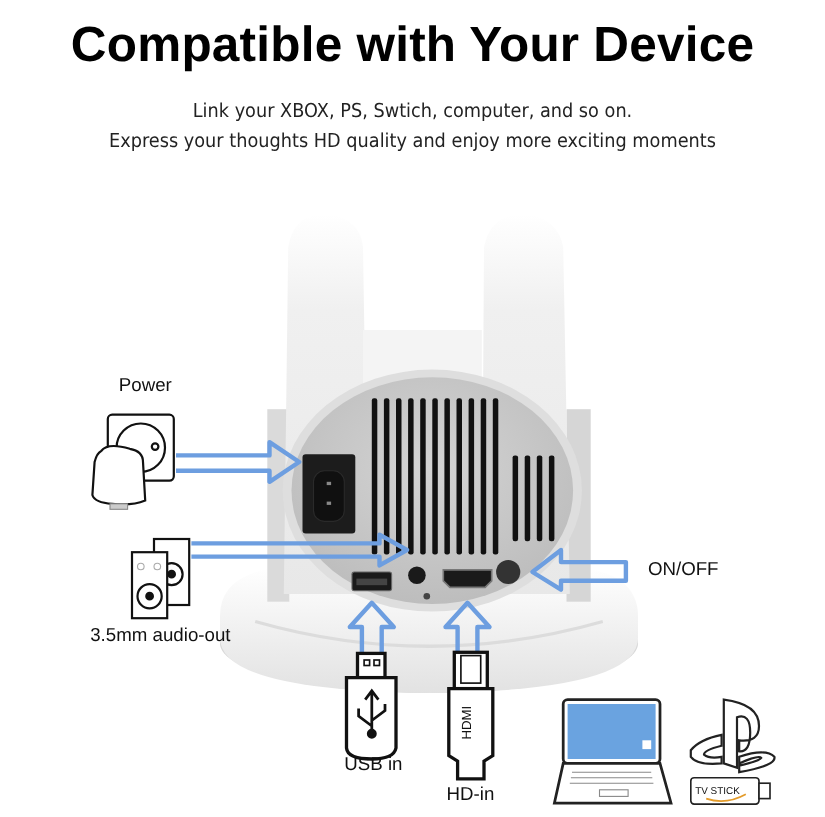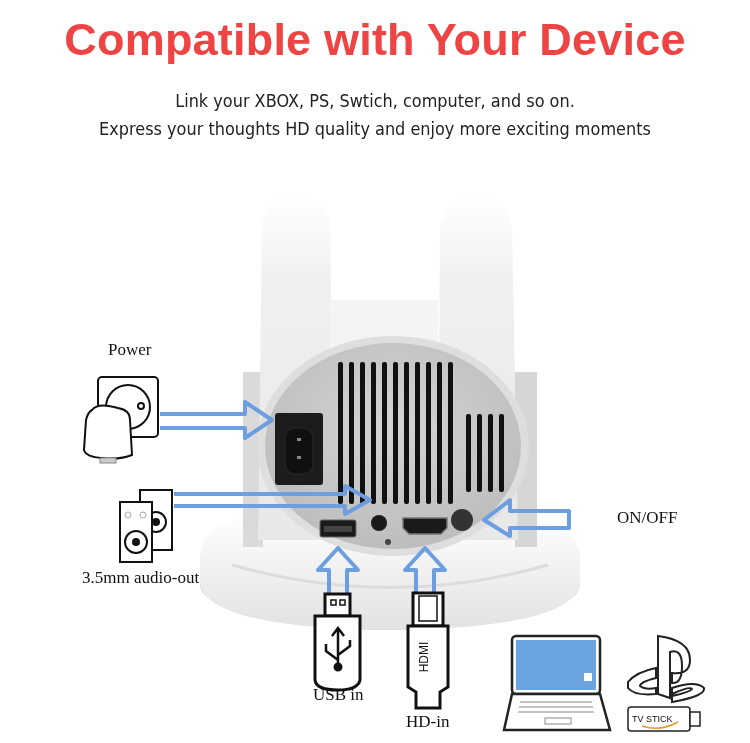--- a/index.html
+++ b/index.html
@@ -1,21 +1,21 @@
 <!DOCTYPE html>
 <html><head>
 <meta charset="utf-8">
 <style>
   html, body { margin:0; padding:0; background:#ffffff; }
   body { width:750px; height:743px; position:relative; overflow:hidden; font-family:"Liberation Sans", sans-serif; color:#111; }
-  .title { position:absolute; left:0; top:14px; width:750px; text-align:center; font-weight:bold; font-size:45px; letter-spacing:0.2px; color:#ef4444; font-family:"Liberation Sans", sans-serif; }
+  .title { position:absolute; left:0; top:14px; width:750px; text-align:center; font-weight:bold; font-size:45px; letter-spacing:0.2px; color:#000000; font-family:"Liberation Sans", sans-serif; }
   .sub { position:absolute; left:0; width:750px; text-align:center; font-size:17.5px; color:#222; font-family:"DejaVu Sans", sans-serif; transform:scaleX(0.92); }
   .sub1 { top:91px; }
   .sub2 { top:119px; }
-  .label { position:absolute; font-size:17px; color:#111; font-family:Liberation Serif, serif; white-space:nowrap; }
+  .label { position:absolute; font-size:17px; color:#111; font-family:Liberation Sans, sans-serif; white-space:nowrap; }
   svg.stage { position:absolute; left:0; top:0; }
 </style>
 </head>
 <body>
 
 <div class="title">Compatible with Your Device</div>
 <div class="sub sub1">Link your XBOX, PS, Swtich, computer,  and so on.</div>
 <div class="sub sub2">Express your thoughts HD quality and enjoy more exciting moments</div>
 
 <svg class="stage" width="750" height="743" viewBox="0 0 750 743">
@@ -164,15 +164,15 @@
   <g>
     <rect x="628" y="707" width="62" height="24" rx="3" fill="#fff" stroke="#222" stroke-width="1.5"></rect>
     <rect x="690" y="712" width="10" height="14" fill="#fff" stroke="#222" stroke-width="1.5"></rect>
     <text x="632" y="722" font-size="9" font-family="Liberation Sans, sans-serif" fill="#111">TV STICK</text>
     <path d="M642 726 Q660 732 678 722" fill="none" stroke="#e39b2a" stroke-width="1.5"></path>
   </g>
 </svg>
 
 <div class="label" style="left:108px; top:340px;">Power</div>
 <div class="label" style="left:82px; top:568px;">3.5mm audio-out</div>
-<div class="label" style="left:589px; top:508px;margin-left:28px;">ON/OFF</div>
+<div class="label" style="left:589px; top:508px;">ON/OFF</div>
 <div class="label" style="left:313px; top:685px;">USB in</div>
 <div class="label" style="left:406px; top:712px;text-align:center;">HD-in</div>
 
 </body></html>

